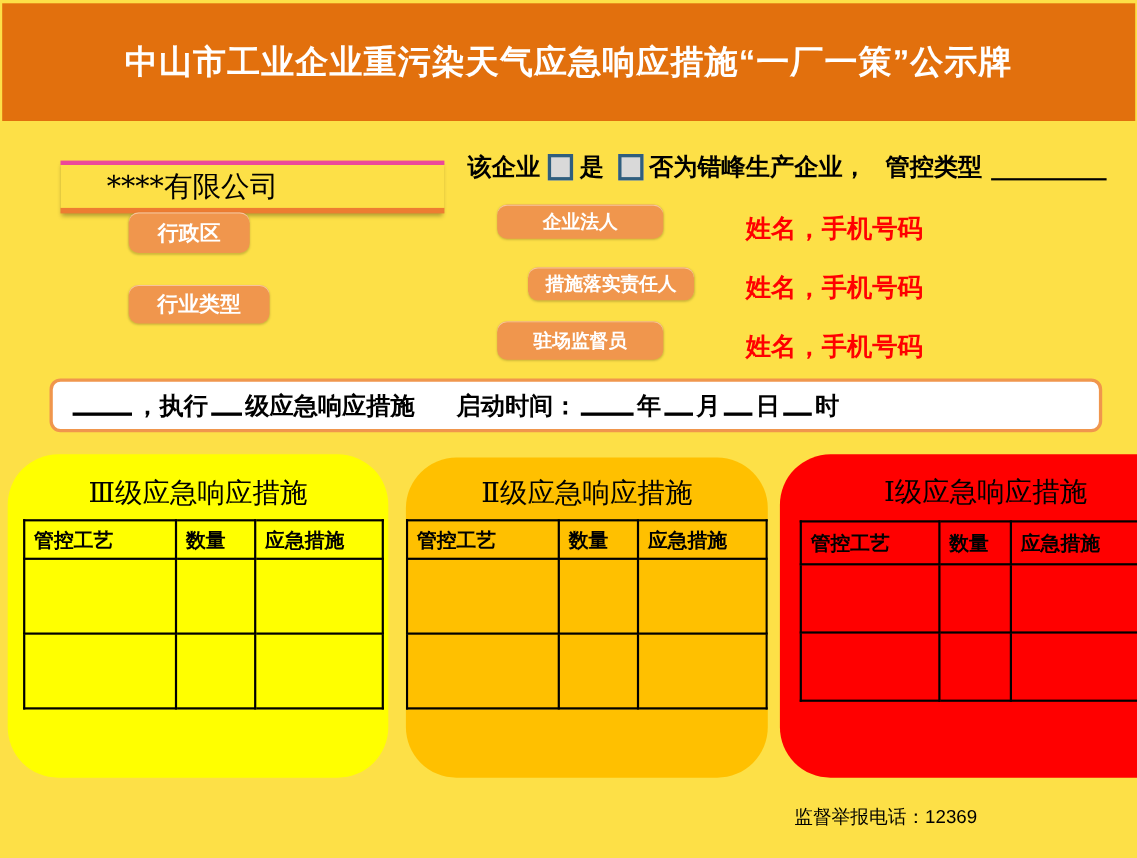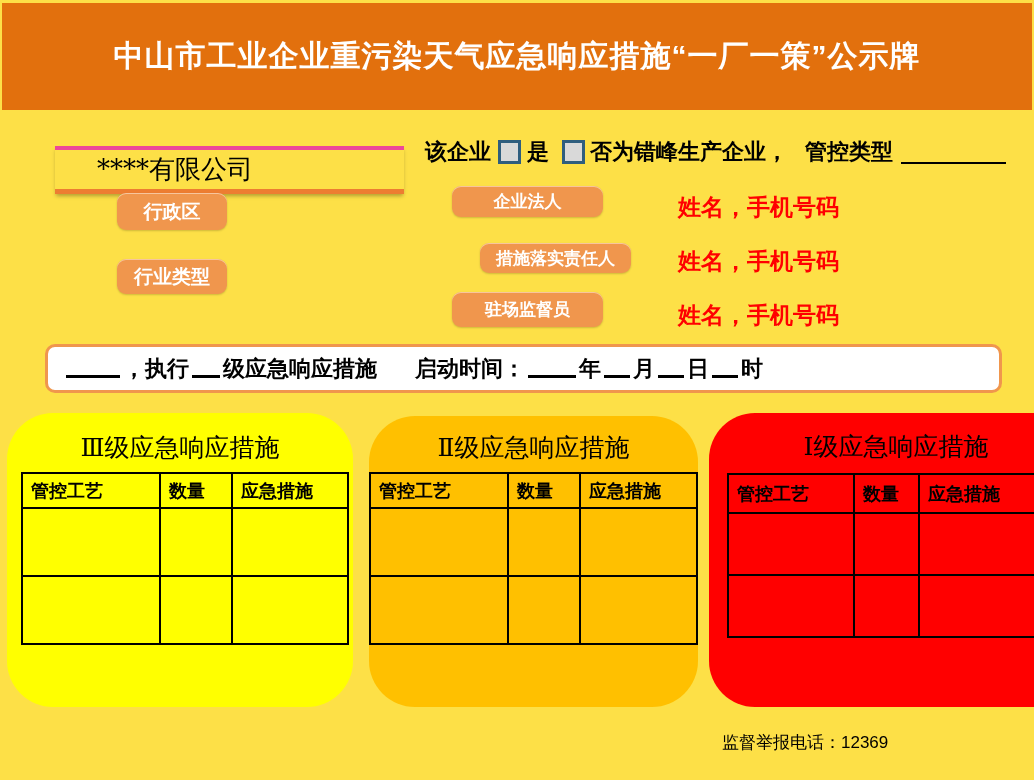--- a/index.html
+++ b/index.html
@@ -27,21 +27,21 @@
             background:#D9D9D9;border:3px solid #2F5E7E;margin:0 6px 0 7px;}
   .checkbox.second{margin-left:13px;margin-right:5px;}
   .ct{margin-left:17px;}
   .fill-line{flex:1;height:0;border-bottom:2px solid #000;margin:0 0 3px 8px;align-self:flex-end;}
 
   
   .btn{position:absolute;background:#F0964D;border-radius:9px;color:#ffffff;font-weight:bold;
        display:flex;align-items:center;justify-content:center;
        box-shadow:inset 0 1px 0 rgba(255,255,255,.45),0 1px 2px rgba(0,0,0,.18);}
   .btn-admin{left:117px;top:193px;width:110px;height:37px;font-size:19px;}
-  .btn-industry{left:117px;top:259px;width:110px;height:35px;font-size:19px;}
+  .btn-industry{left:117px;top:259px;width:128px;height:35px;font-size:19px;}
   .btn.c0{left:452px;top:186px;width:151px;height:31px;font-size:17px;}
   .btn.c1{left:480px;top:243px;width:151px;height:30px;font-size:17px;}
   .btn.c2{left:452px;top:292px;width:151px;height:35px;font-size:17px;}
 
   .redval{position:absolute;left:678px;color:#FF0000;font-weight:bold;font-size:23px;white-space:nowrap;}
   .redval.v0{top:192px;}
   .redval.v1{top:246px;}
   .redval.v2{top:300px;}
 
   

